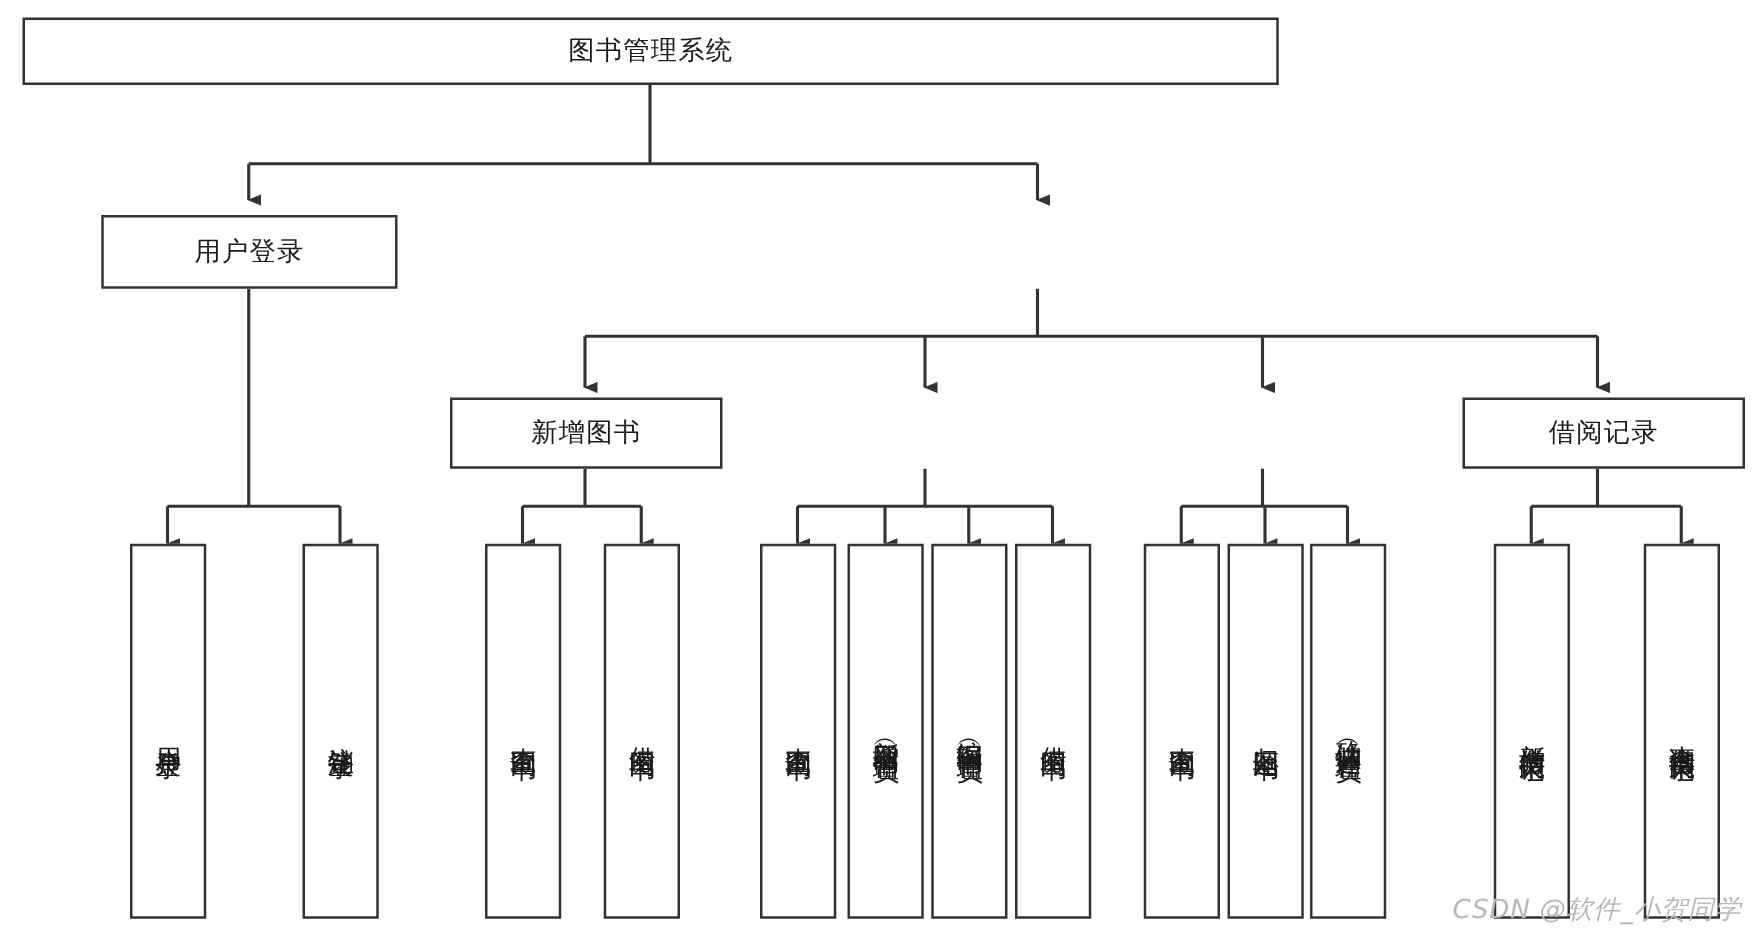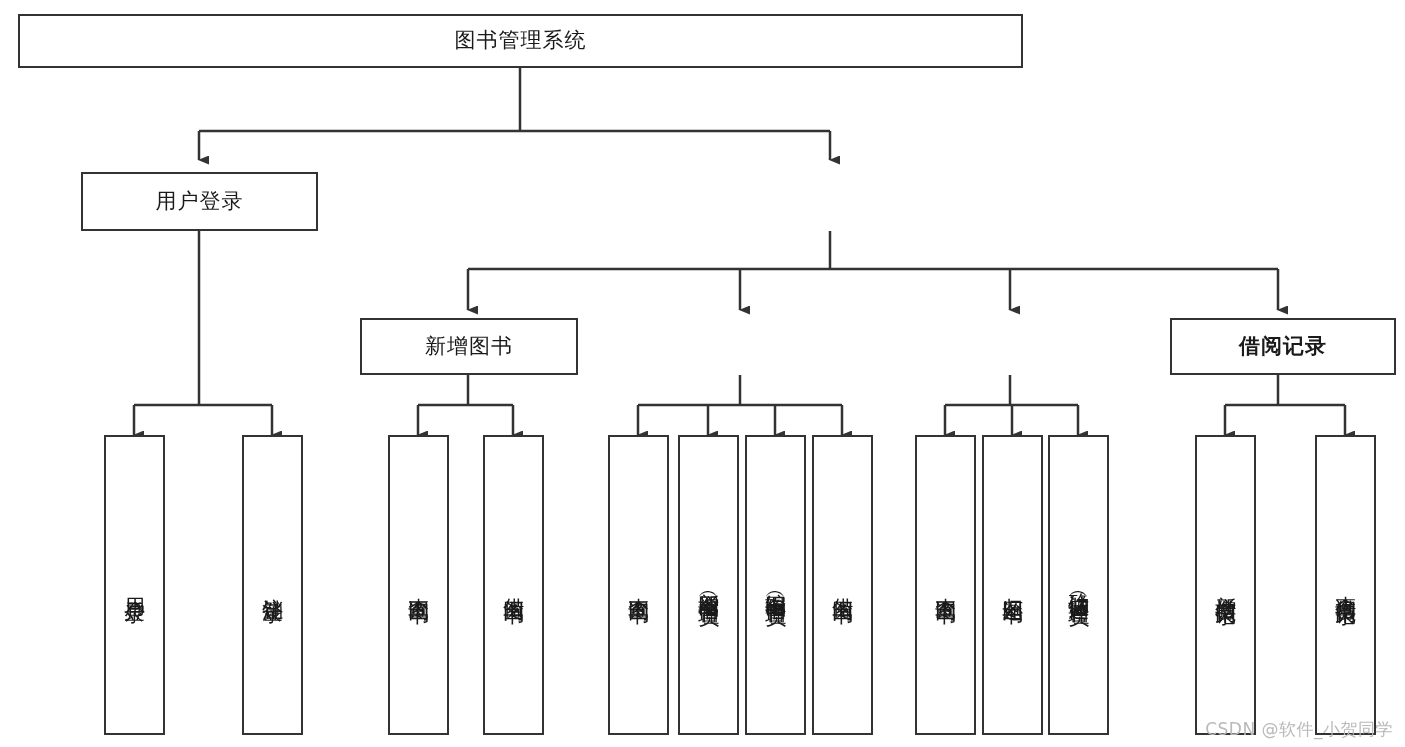--- a/index.html
+++ b/index.html
@@ -55,25 +55,26 @@
     white-space: normal;
   }
   .node-label {
     display: block;
     text-align: center;
   }
   .watermark {
     position: absolute;
     right: 12px;
     bottom: 6px;
-    font-size: 17px;
+    font-size: 21px;
     color: #b9b9b9;
     letter-spacing: 0.5px;
     white-space: nowrap;
     user-select: none;
+    font-style: italic;
   }
 </style>
 </head>
 <body>
 
 <div id="diagram-root">
 
   <svg class="diagram-canvas" viewBox="0 0 1405 747">
     <defs>
       <marker id="arrowhead" markerWidth="9" markerHeight="11" refX="4.5" refY="10" orient="auto" markerUnits="userSpaceOnUse">
@@ -144,21 +145,21 @@
     <span class="node-label">用户登录</span>
   </div>
 
 
   <div class="node-box horizontal" style="left:360px; top:318px; width:218px; height:57px;">
     <span class="node-label">新增图书</span>
   </div>
 
 
 
-  <div class="node-box horizontal" style="left:1170px; top:318px; width:226px; height:57px;font-weight:bold;">
+  <div class="node-box horizontal" style="left:1170px; top:318px; width:226px; height:57px;">
     <span class="node-label">借阅记录</span>
   </div>
 
   <div class="node-box vertical" style="left:104px; top:435px; width:61px; height:300px;">
     <span class="node-label">用户登录</span>
   </div>
 
   <div class="node-box vertical" style="left:242px; top:435px; width:61px; height:300px;">
     <span class="node-label">注销登录</span>
   </div>

